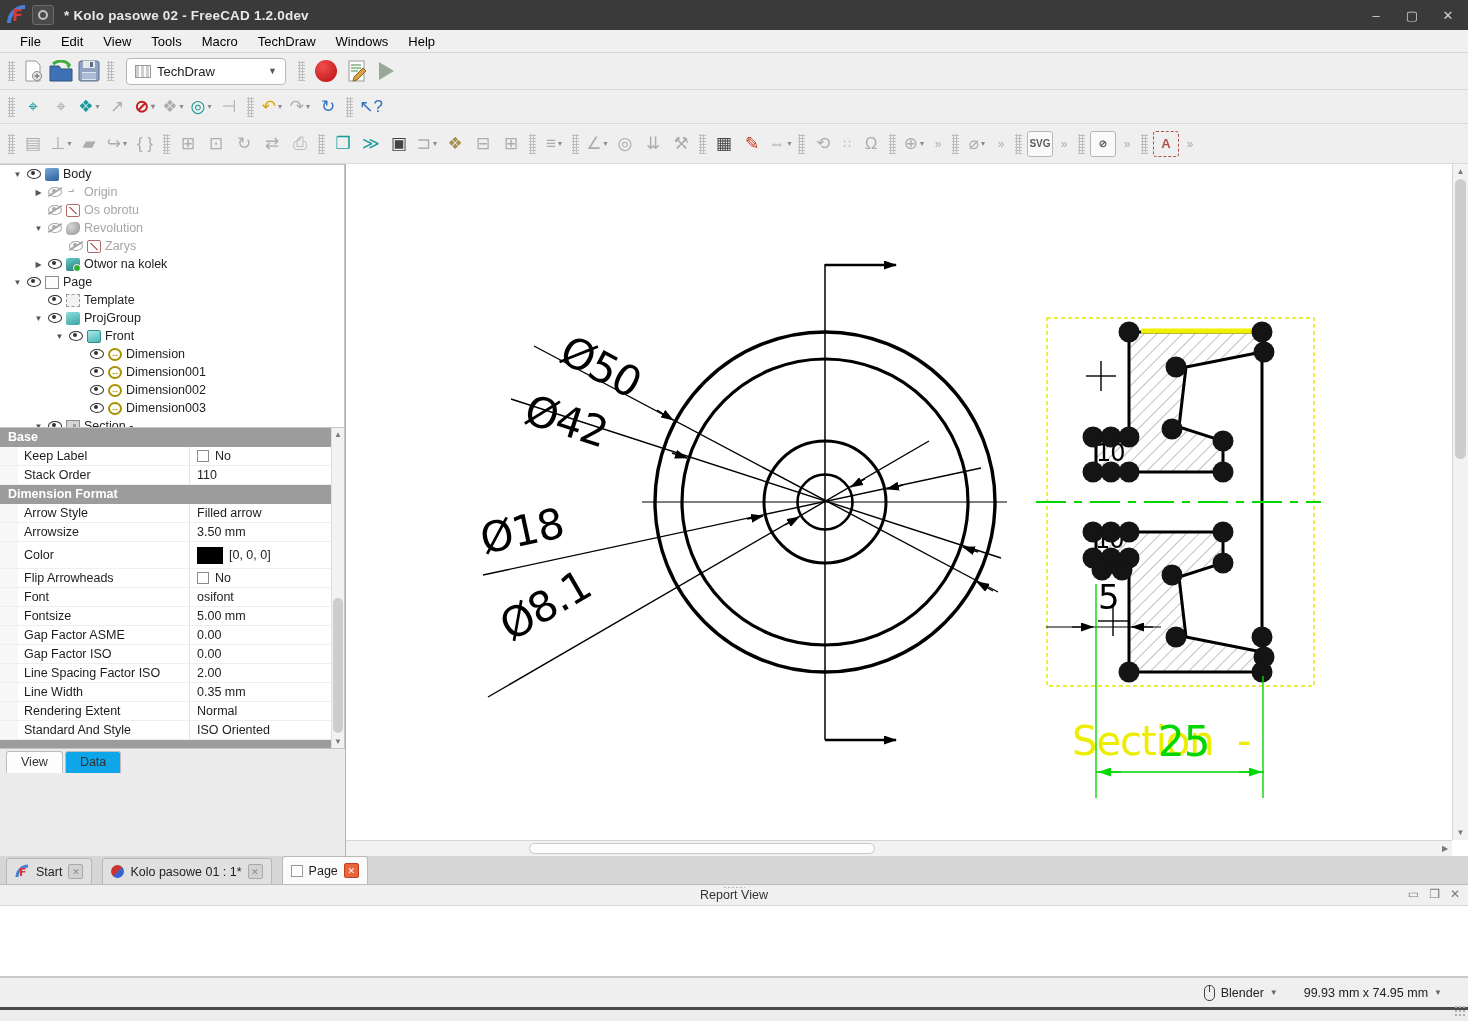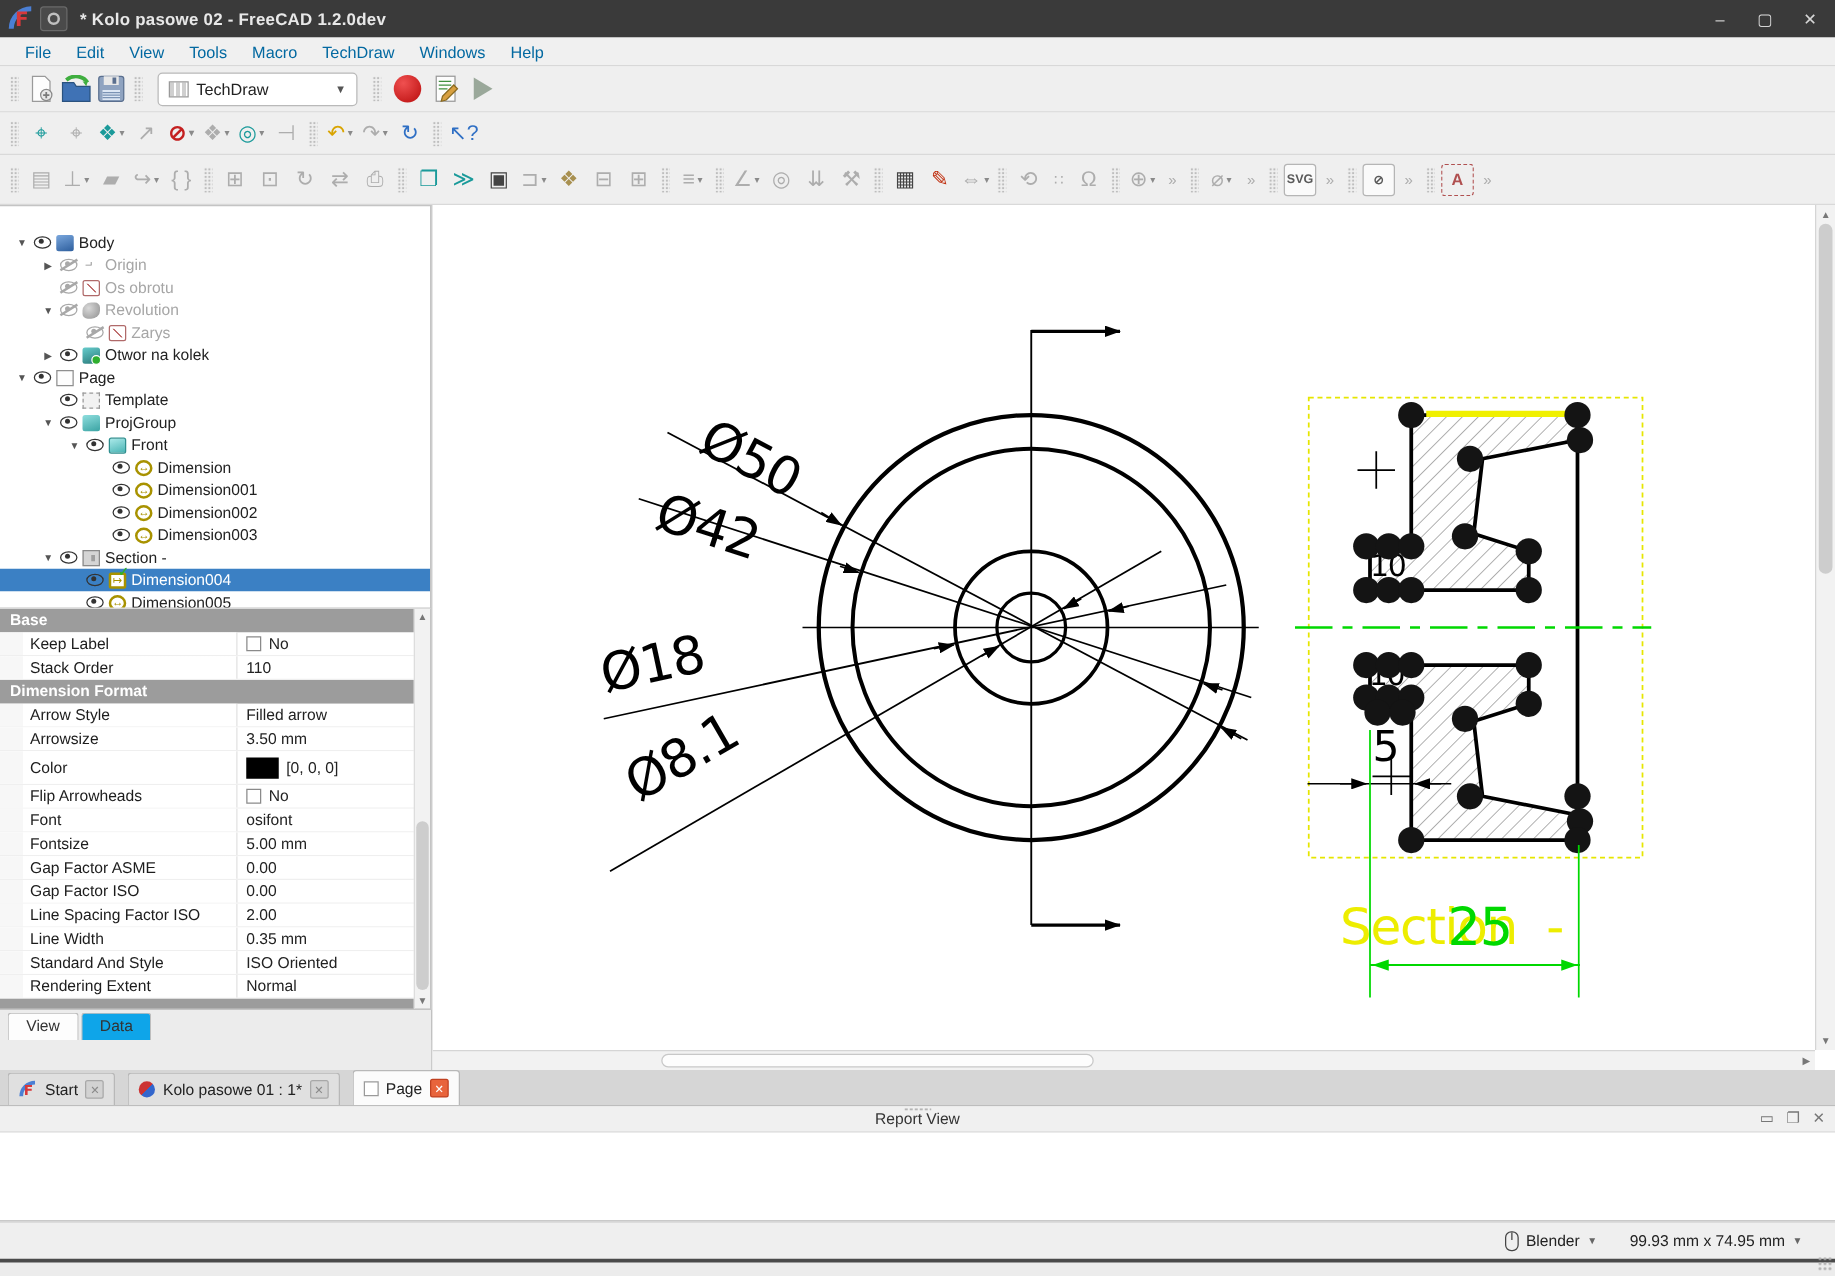--- a/index.html
+++ b/index.html
@@ -11,21 +11,21 @@
   .fclogo{width:22px;height:22px;margin:0 4px 0 6px;position:relative;display:inline-block}
   .fclogo svg{display:block}
   .gearbox{width:22px;height:20px;border:1px solid #6a6a6a;border-radius:3px;background:#4a4a4a;display:flex;align-items:center;justify-content:center;margin-right:10px}
   .gearbox i{width:10px;height:10px;border:2px solid #c0c0c0;border-radius:50%}
   .wtitle{font-weight:bold;font-size:13.5px;letter-spacing:.2px}
   .winbtns{margin-left:auto;display:flex}
   .winbtn{width:32px;height:24px;display:flex;align-items:center;justify-content:center;color:#d5d5d5;font-size:13px;border-radius:3px;margin-right:4px}
 
   
   .menubar{height:23px;background:#f0f0f0;display:flex;align-items:center;border-bottom:1px solid #d8d8d8;padding-left:10px}
-  .menu-item{padding:2px 10px;color:#0369a1}
+  .menu-item{padding:2px 10px;color:#000000}
 
   
   .tb{display:flex;align-items:center;background:#efefef;border-bottom:1px solid #d9d9d9;padding-left:4px}
   .tb1{height:37px}.tb2{height:34px}.tb3{height:40px}
   .grip{width:7px;height:20px;margin:0 4px;background-image:radial-gradient(#bdbdbd 1px,transparent 1.2px);background-size:3px 3px}
   .tbi{min-width:26px;height:26px;display:flex;align-items:center;justify-content:center;font-size:17px;color:#5a5a5a;margin:0 1px;border-radius:3px;position:relative}
   .tbi.dis{color:#adadad}
   .tbi.teal{color:#1a9a9a}.tbi.red{color:#c42020;font-weight:bold}.tbi.yellow{color:#d9a400}.tbi.blue{color:#2f6fc4}.tbi.tan{color:#a89050}.tbi.dark{color:#444}.tbi.redpen{color:#c03010}
   .tbi.boxed{border:1px solid #b5b5b5;font-size:10px;font-weight:bold;background:#fafafa}
   .tbi.dashedbox{border:1px dashed #b05050;font-size:13px;font-weight:bold;color:#b05050}
@@ -34,21 +34,21 @@
   .combo{display:flex;align-items:center;height:27px;background:#fff;border:1px solid #b9b9b9;border-radius:4px;width:160px;padding:0 8px;gap:6px;margin:0 8px}
   .combo .wbico{width:16px;height:13px;border:1px solid #9a9a9a;background:repeating-linear-gradient(90deg,#cfcfcf 0 3px,#fff 3px 5px)}
   .combo .caret{margin-left:auto;color:#555;font-size:9px}
   .recbtn{width:22px;height:22px;border-radius:50%;background:radial-gradient(circle at 35% 30%,#f05050,#b80c0c);margin:0 6px}
   .playtri{width:0;height:0;border-left:15px solid #9aa89a;border-top:9px solid transparent;border-bottom:9px solid transparent;margin:0 8px}
   .mini-svg{display:block}
 
   
   .main{display:flex;height:692px;background:#ececec}
   .left-panel{width:346px;border-right:1px solid #b2b2b2;display:flex;flex-direction:column;background:#ececec}
-  .treewrap{height:323px;background:#fff;border:1px solid #c4c4c4;border-left:none;overflow:hidden;position:relative;padding-top:20px}
+  .treewrap{height:264px;background:#fff;border:1px solid #c4c4c4;border-left:none;overflow:hidden;position:relative;}
   .trow{display:flex;align-items:center;height:18px;padding-left:calc(12px + var(--i)*21px);gap:4px;font-size:12.5px;white-space:nowrap}
   .trow .exp{width:11px;text-align:center;color:#555;font-size:9px;flex:none}
   .exp.open::before{content:"▼";font-size:8px}
   .exp.closed::before{content:"▶";font-size:8px}
   .eye{width:14px;height:10px;border:1.6px solid #333;border-radius:50%;position:relative;flex:none}
   .eye::after{content:"";position:absolute;left:3.2px;top:1.4px;width:4px;height:4px;border-radius:50%;background:#333}
   .eye.off{border-color:#a8a8a8}
   .eye.off::after{background:#a8a8a8}
   .eye.off::before{content:"";position:absolute;left:-2px;top:3px;width:16px;height:1.6px;background:#a8a8a8;transform:rotate(-32deg)}
   .ticon{width:14px;height:13px;flex:none;border-radius:2px;position:relative;font-size:10px;line-height:13px;text-align:center}
@@ -460,29 +460,29 @@
             <span>2.00</span>
           </span>
         </div>
       <div class="prow">
           <span class="plabel">Line Width</span>
           <span class="pval">
             <span>0.35 mm</span>
           </span>
         </div>
       <div class="prow">
+          <span class="plabel">Rendering Extent</span>
+          <span class="pval">
+            <span>Normal</span>
+          </span>
+        </div>
+      <div class="prow">
           <span class="plabel">Standard And Style</span>
           <span class="pval">
             <span>ISO Oriented</span>
-          </span>
-        </div>
-      <div class="prow">
-          <span class="plabel">Rendering Extent</span>
-          <span class="pval">
-            <span>Normal</span>
           </span>
         </div>
       <div class="partialhdr"></div>
       <div class="pscroll">
           <span class="sarrow up"></span>
           <span class="thumb"></span>
           <span class="sarrow dn"></span>
         </div>
     </div>
 

